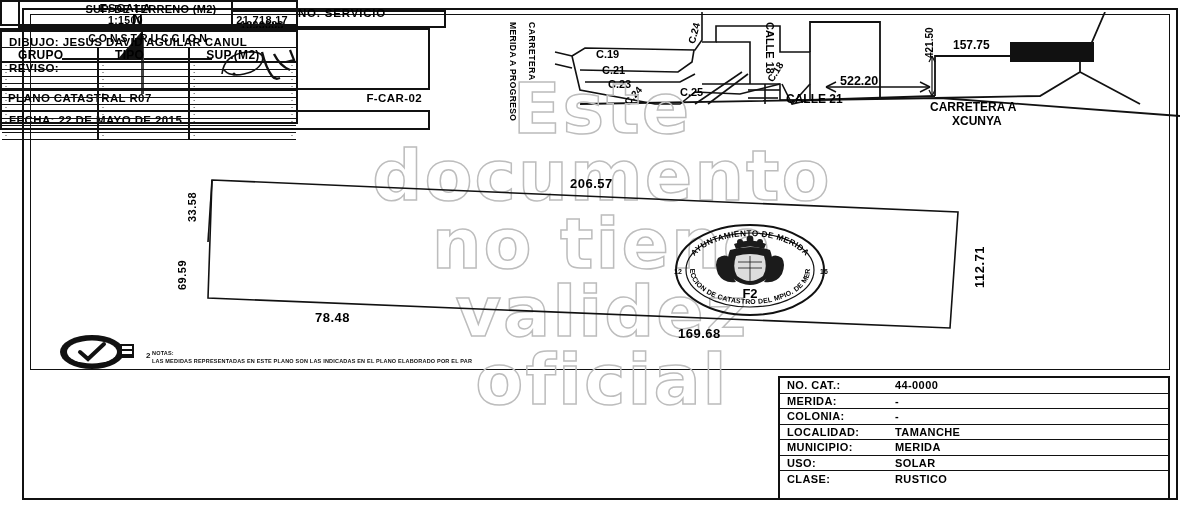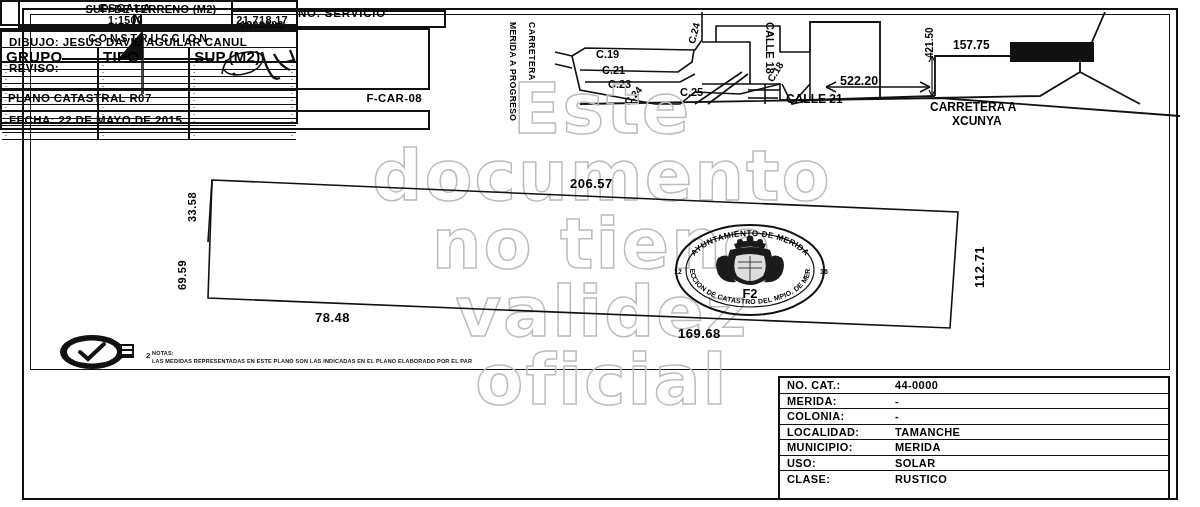--- a/index.html
+++ b/index.html
@@ -65,21 +65,21 @@
      display:flex;align-items:center;padding-left:7px;font-size:11.5px;font-weight:bold;letter-spacing:.4px;}
 
   
   .blk-center{left:470px;top:376px;width:298px;height:124px;border:none;}
   .supbox{position:absolute;left:0;top:0;width:298px;height:26px;border:2px solid #111;box-sizing:border-box;}
   .supbox .t{position:absolute;left:0;top:1px;width:298px;text-align:center;font-size:11px;font-weight:bold;letter-spacing:.3px;}
   .supbox .v{position:absolute;right:8px;top:12px;font-size:11px;font-weight:bold;letter-spacing:.3px;}
   .conbox{position:absolute;left:0;top:30px;width:298px;height:94px;border:2px solid #111;box-sizing:border-box;}
   .conttl{height:15px;text-align:center;font-size:10.5px;font-weight:bold;letter-spacing:3px;}
   .conhd{display:flex;height:13px;border-top:1px solid #111;border-bottom:2px solid #111;}
-  .conhd div{font-size:15px;font-weight:bold;letter-spacing:.3px;padding-left:4px;box-sizing:border-box;}
+  .conhd div{font-size:12px;font-weight:bold;letter-spacing:.3px;padding-left:16px;box-sizing:border-box;}
   .ctr{display:flex;height:6px;border-bottom:1px solid #111;}
   .ctr div{box-sizing:border-box;font-size:6px;line-height:6px;padding-left:3px;position:relative;}
   .ctr div.dash::before{content:"-";position:absolute;left:3px;top:-1px;}
   .ctr div.dashr::after{content:"-";position:absolute;right:3px;top:-1px;}
   .c1{width:33%;border-right:2px solid #111;}
   .c2{width:31%;border-right:2px solid #111;}
   .c3{width:36%;}
 
   
   .blk-right{left:778px;top:376px;width:392px;height:124px;border:2px solid #111;}
@@ -288,21 +288,21 @@
         <path d="M10 30 q2 -20 26 -22 q18 -1 14 10 q-4 9 -18 12 q-14 3 -20 -4" fill="none" stroke="#111" stroke-width="1.6"></path>
         <path d="M50 8 q4 16 10 24 q3 4 8 2" fill="none" stroke="#111" stroke-width="2.4"></path>
         <path d="M62 10 q6 12 16 16" fill="none" stroke="#111" stroke-width="2.4"></path>
         <path d="M78 6 l4 10 l-8 2" fill="none" stroke="#111" stroke-width="2.2"></path>
         <circle cx="22" cy="30" r="1.6" fill="#111"></circle>
       </svg>
     </div>
 
     <div class="lrow3">
       <span>PLANO CATASTRAL R07</span>
-      <span>F-CAR-08</span>
+      <span>F-CAR-02</span>
     </div>
 
     <div class="lrow4">FECHA: 22 DE MAYO DE 2015</div>
   </div>
 
   <div class="blk-center">
     <div class="supbox">
       <div class="t">SUP. DE TERRENO (M2)</div>
       <div class="v">21,718.17</div>
     </div>

